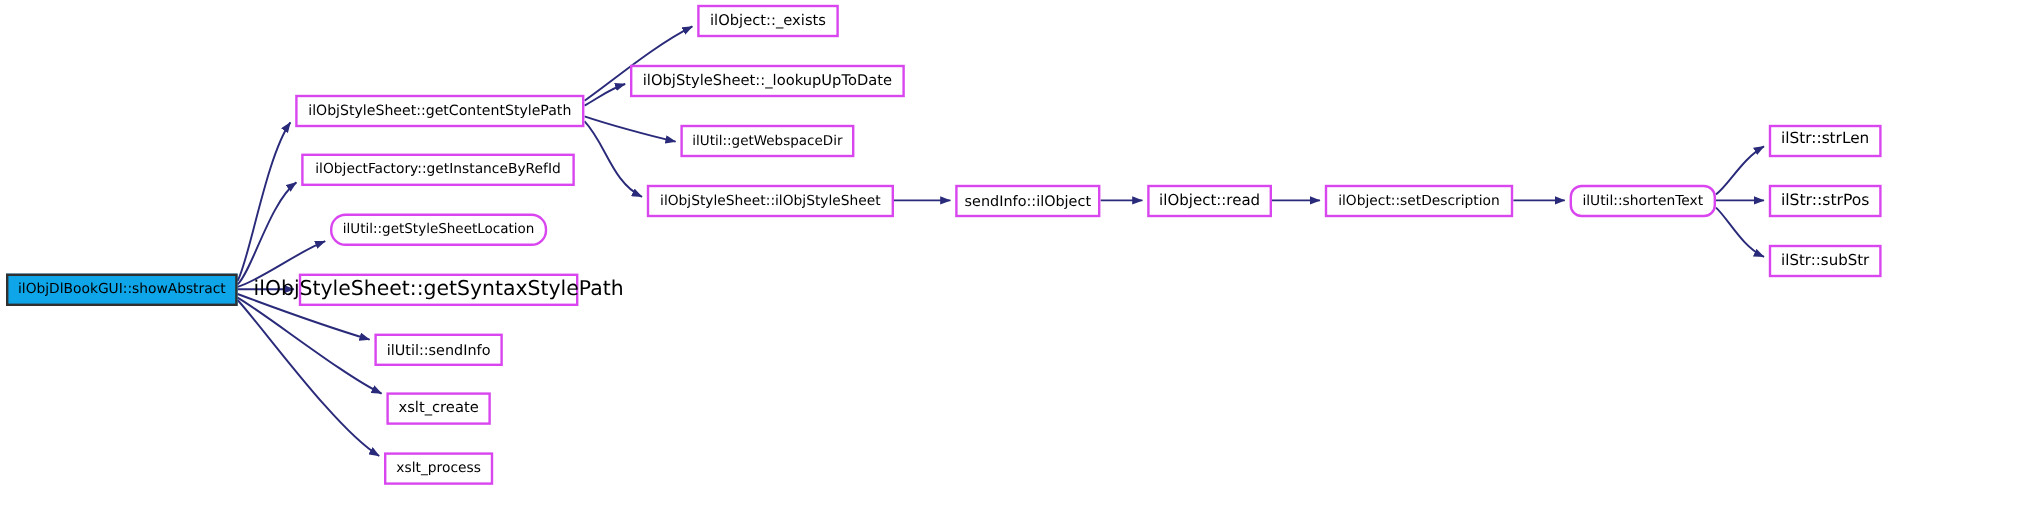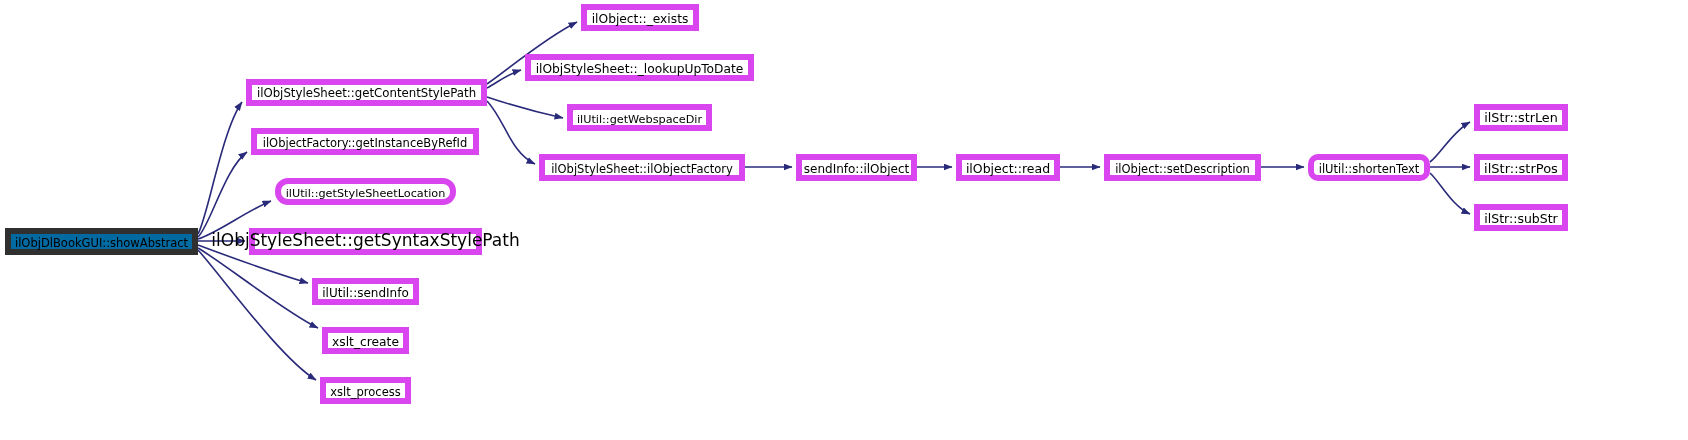--- a/index.html
+++ b/index.html
@@ -23,34 +23,34 @@
     position: absolute;
     left: 0;
     top: 0;
     width: 1688px;
     height: 440px;
     pointer-events: none;
   }
   .node {
     position: absolute;
     box-sizing: border-box;
-    border: 6px solid #d946ef;
+    border: 2px solid #d946ef;
     background: #ffffff;
     color: #000000;
     font-size: 14.5px;
     line-height: 1;
     display: flex;
-    align-items: flex-end;
+    align-items: center;
     justify-content: center;
     white-space: nowrap;
     letter-spacing: 0px;
     z-index: 2;
   }
   .node.root {
-    background: #0369a1;
+    background: #0ea5e9;
     border-color: #303030;
   }
   .node-label {
     display: block;
     padding: 0 8px;
     transform: translateY(-0.5px);
   }
 </style>
 </head>
 <body>
@@ -111,21 +111,21 @@
       <div class="node" style="left: 581px; top: 4px; width: 118px; height: 27px;">
         <span class="node-label" style="font-size: 12.25px;">ilObject::_exists</span>
       </div>
       <div class="node" style="left: 525px; top: 54px; width: 229px; height: 27px;">
         <span class="node-label" style="font-size: 12.25px;">ilObjStyleSheet::_lookupUpToDate</span>
       </div>
       <div class="node" style="left: 567px; top: 104px; width: 145px; height: 27px;">
         <span class="node-label" style="font-size: 11.25px;">ilUtil::getWebspaceDir</span>
       </div>
       <div class="node" style="left: 539px; top: 154px; width: 206px; height: 27px;">
-        <span class="node-label" style="font-size: 11.5px;">ilObjStyleSheet::ilObjectFactory</span>
+        <span class="node-label" style="font-size: 11.5px;">ilObjStyleSheet::ilObjStyleSheet</span>
       </div>
       <div class="node" style="left: 796px; top: 154px; width: 121px; height: 27px;">
         <span class="node-label" style="font-size: 12px;">sendInfo::ilObject</span>
       </div>
       <div class="node" style="left: 956px; top: 154px; width: 104px; height: 27px;">
         <span class="node-label" style="font-size: 12.5px;">ilObject::read</span>
       </div>
       <div class="node" style="left: 1104px; top: 154px; width: 157px; height: 27px;">
         <span class="node-label" style="font-size: 11.5px;">ilObject::setDescription</span>
       </div>

